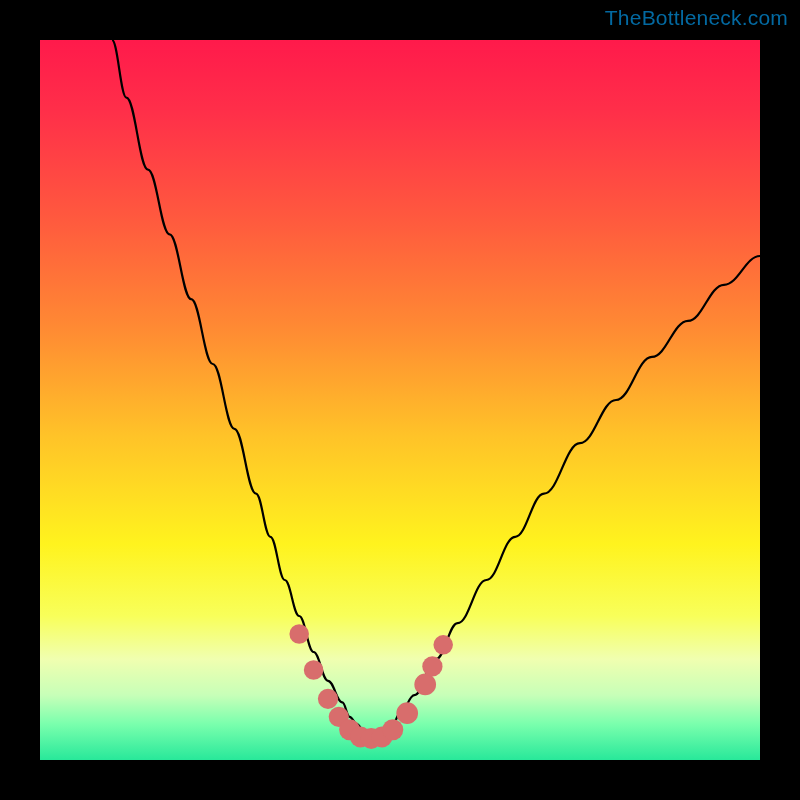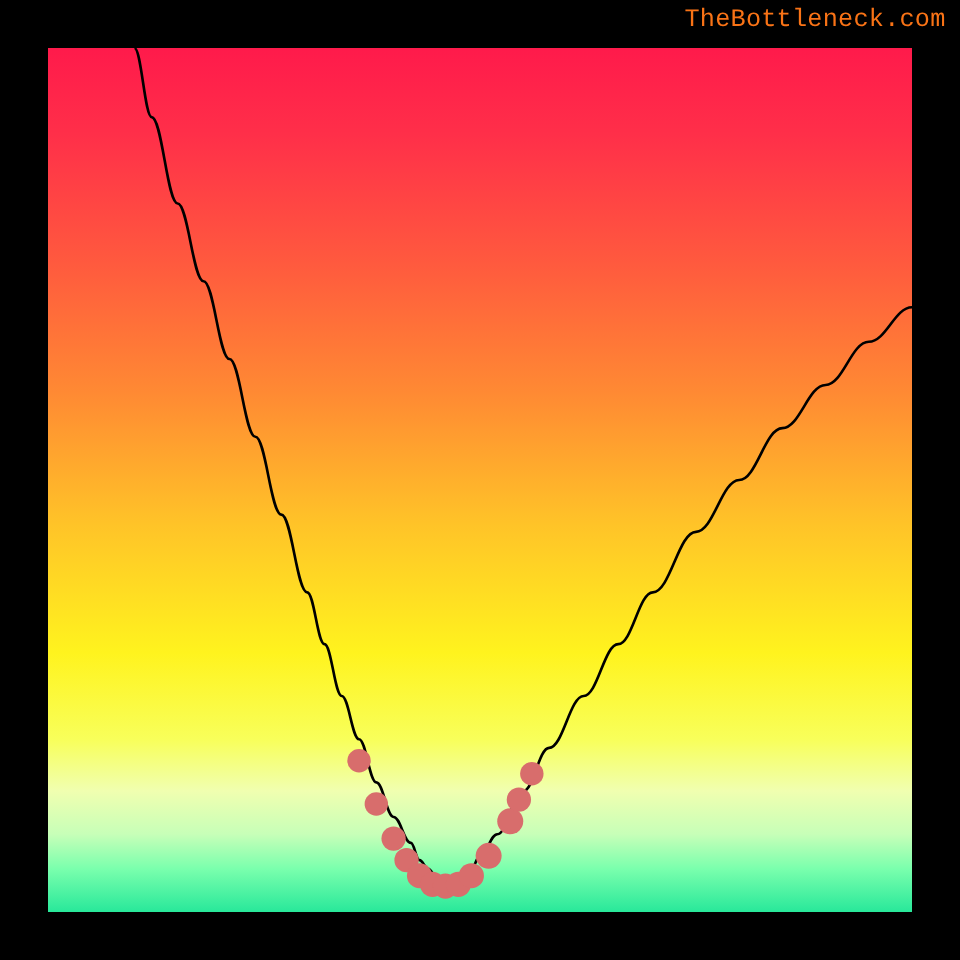--- a/index.html
+++ b/index.html
@@ -38,25 +38,24 @@
     position: absolute;
     left: 0;
     top: 0;
     width: 100%;
     height: 100%;
   }
   .watermark {
     position: absolute;
     top: 6px;
     right: 12px;
-    color: #f97316;
+    color: #0369a1;
     font-size: 21px;
     font-weight: 500;
     letter-spacing: 0.2px;
-    font-family: Liberation Mono, monospace;
   }
 </style>
 </head>
 <body>
 
 <div class="frame">
 
   <div class="plot-area">
 
     <svg class="gradient" viewBox="0 0 720 720" preserveAspectRatio="none">

